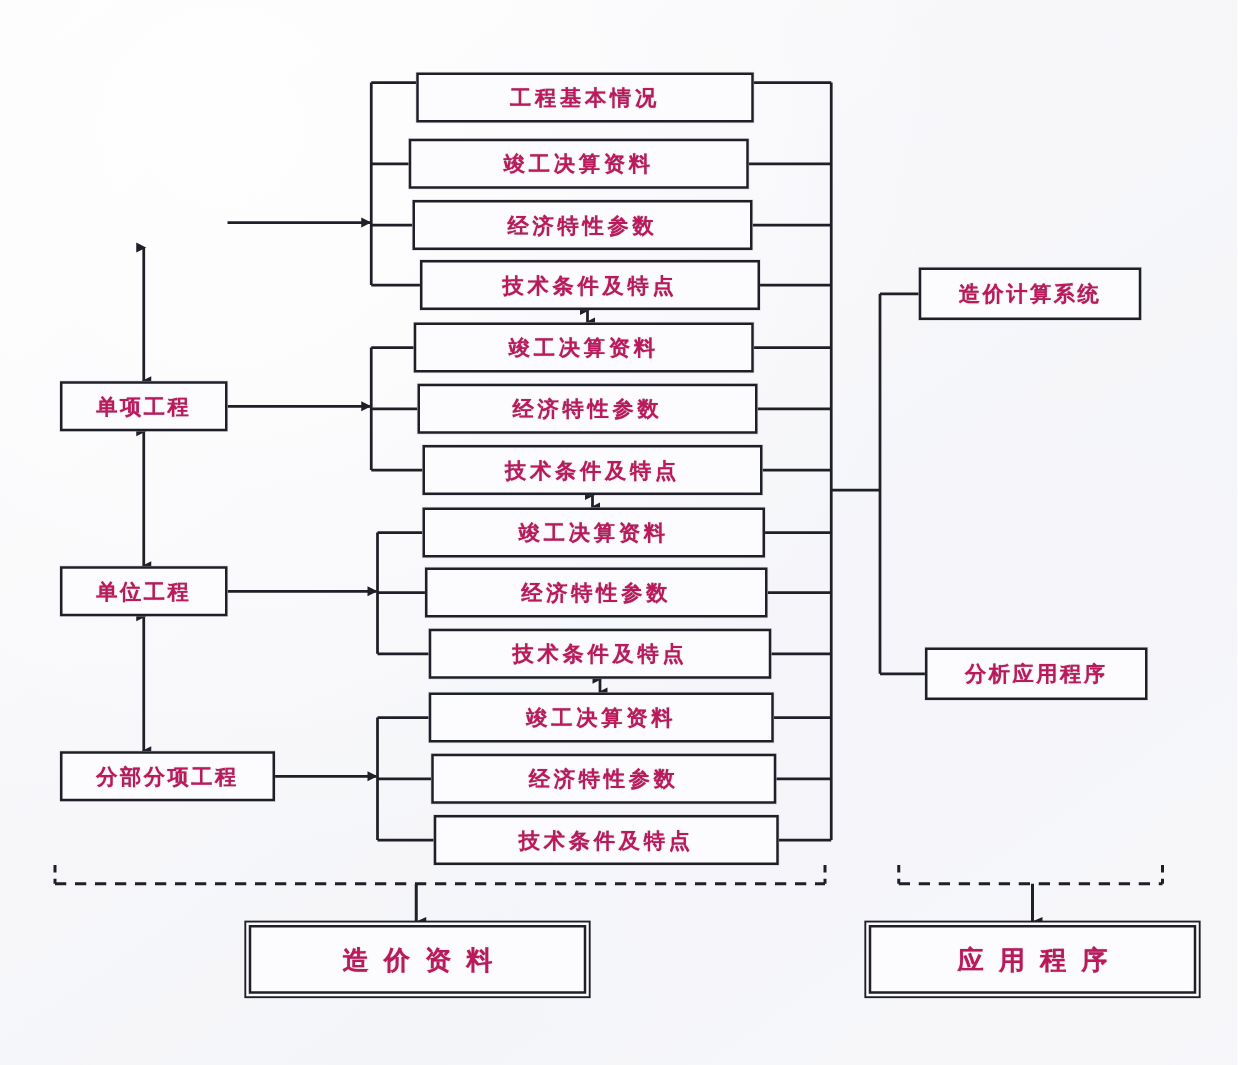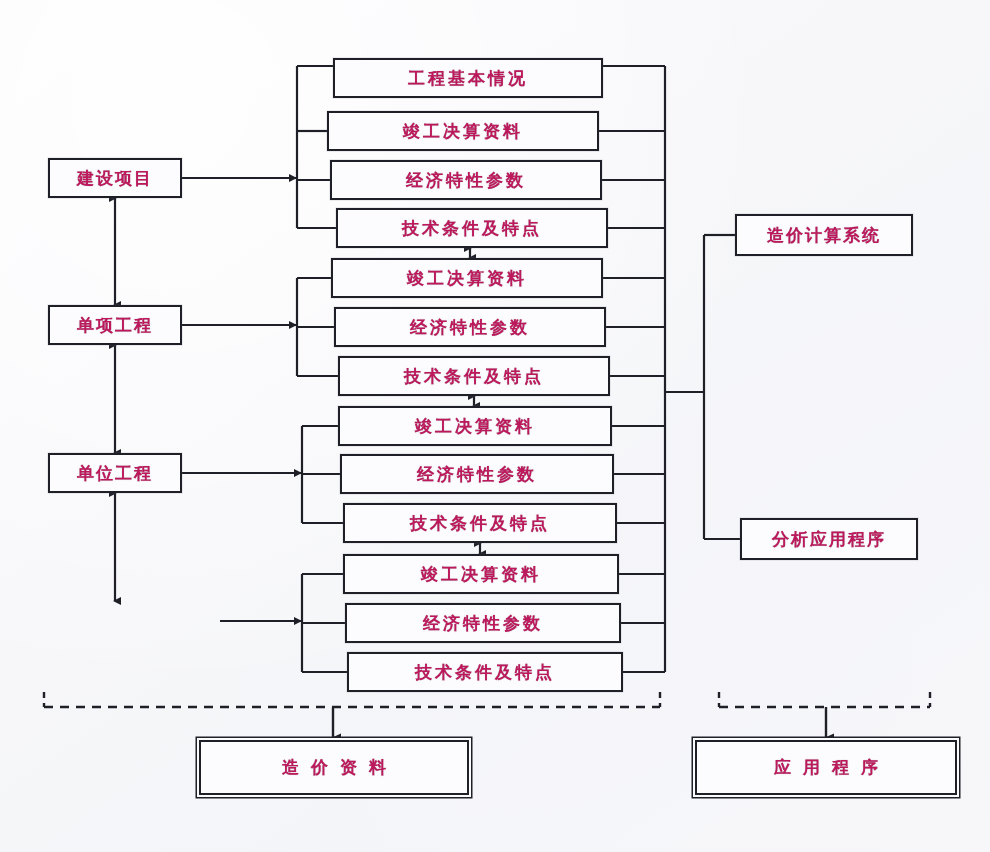--- a/index.html
+++ b/index.html
@@ -53,21 +53,21 @@
   }
   .attr {
     font-size: 17px;
     letter-spacing: 3px;
   }
   .sysbox {
     font-size: 17px;
     letter-spacing: 2px;
   }
   .outbox {
-    font-size: 17px;
+    font-size: 21px;
     letter-spacing: 12px;
     text-indent: 12px;
     border-width: 2px;
     box-shadow: 0 0 0 2px #fcfcfe, 0 0 0 3.5px #1f1f28;
   }
 </style>
 </head>
 <body>
 
 <div id="canvas">
@@ -165,29 +165,29 @@
       <line x1="826" y1="707" x2="826" y2="738" stroke-dasharray="0" marker-end="url(#arrDownSm)"></line>
     </g>
 
     <g stroke="#1f1f28" fill="none" stroke-width="2.2">
       <line x1="470" y1="248" x2="470" y2="258" marker-start="url(#arrUp)" marker-end="url(#arrDown)"></line>
       <line x1="474" y1="396" x2="474" y2="406" marker-start="url(#arrUp)" marker-end="url(#arrDown)"></line>
       <line x1="480" y1="543" x2="480" y2="554" marker-start="url(#arrUp)" marker-end="url(#arrDown)"></line>
     </g>
   </svg>
 
-  <div class="node lvl" style="left:48px; top:158px; width:134px; height:40px;">
-    <span>建设项目</span>
-  </div>
   <div class="node lvl" style="left:48px; top:305px; width:134px; height:40px;text-align:right;">
     <span>单项工程</span>
   </div>
   <div class="node lvl" style="left:48px; top:453px; width:134px; height:40px;">
     <span>单位工程</span>
   </div>
+  <div class="node lvl" style="left:48px; top:601px; width:172px; height:40px;">
+    <span>分部分项工程</span>
+  </div>
 
   <div class="node attr" style="left:333px; top:58px; width:270px; height:40px;">
     <span>工程基本情况</span>
   </div>
   <div class="node attr" style="left:327px; top:111px; width:272px; height:40px;">
     <span>竣工决算资料</span>
   </div>
   <div class="node attr" style="left:330px; top:160px; width:272px; height:40px;">
     <span>经济特性参数</span>
   </div>

